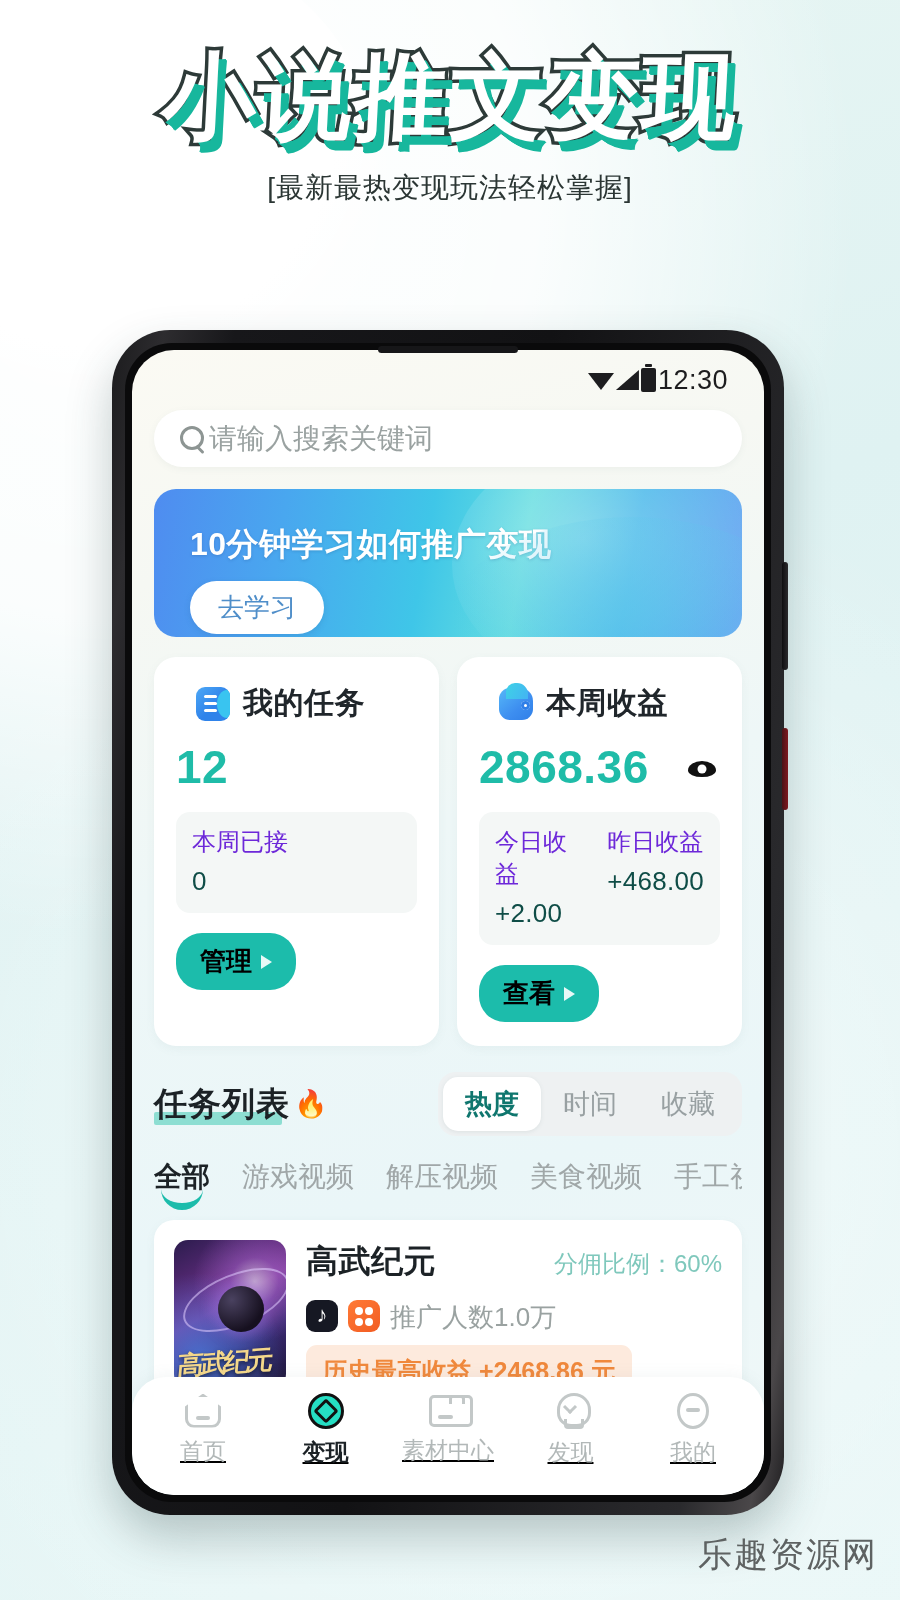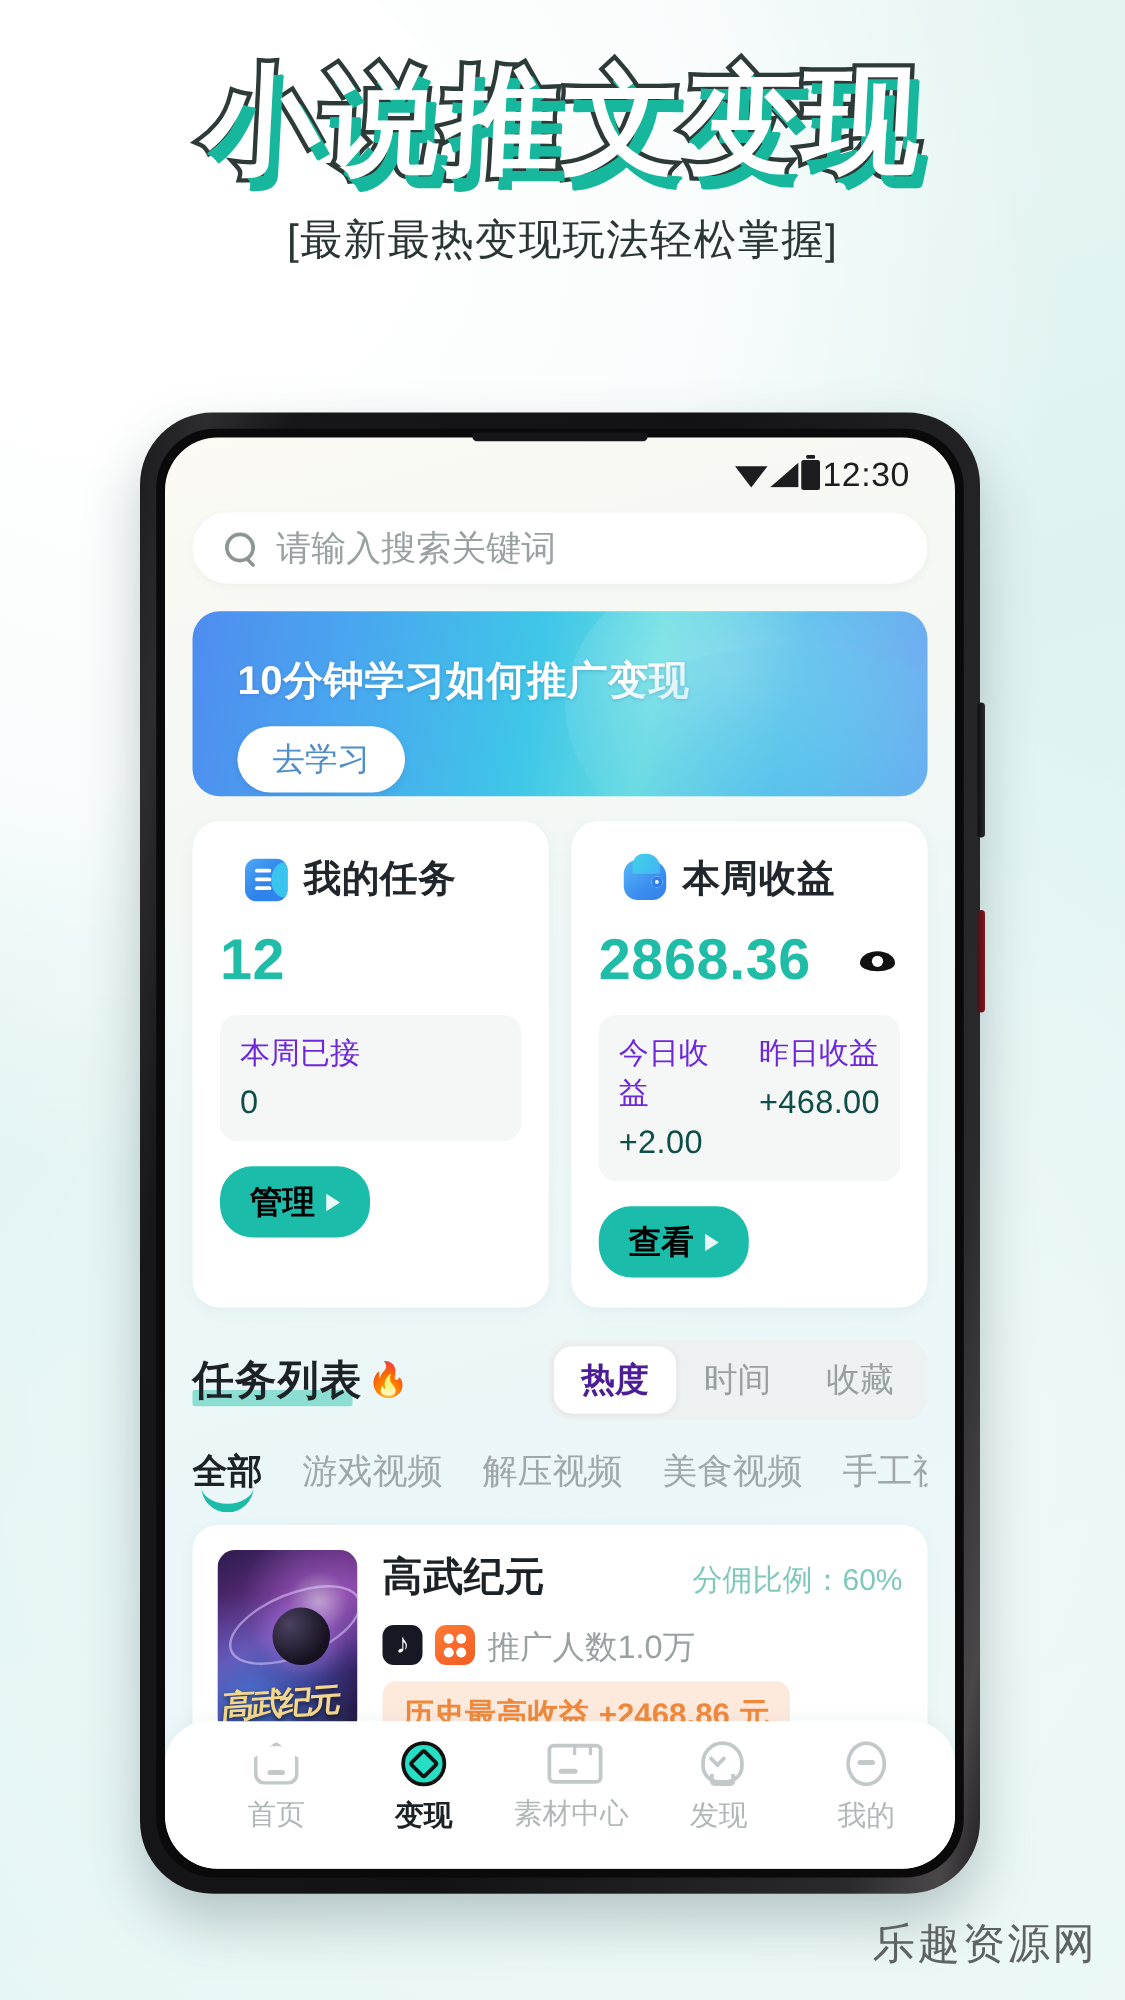--- a/index.html
+++ b/index.html
@@ -38,21 +38,21 @@
     -webkit-text-stroke:7px #2d3a38;
     paint-order:stroke fill;
     text-shadow:
        7px 9px 0 #17b79d,
        7px 9px 0 #17b79d,
        8px 10px 0 #17b79d;
     transform:skewX(-3deg);
   }
   #hero-sub{
     margin-top:22px;
-    font-size:34px;
+    font-size:28px;
     color:#2b3634;
     letter-spacing:1px;
   }
 
   
   #phone{
     position:absolute;
     left:112px; top:330px;
     width:672px; height:1185px;
     border-radius:58px;
@@ -97,21 +97,21 @@
   .ic-bat{ width:15px; height:24px; background:#1d1d1f; border-radius:2px; position:relative; }
   .ic-bat:before{ content:""; position:absolute; top:-4px; left:4px; width:7px; height:3px; background:#1d1d1f; border-radius:1px;}
 
   
   #search{
     margin:8px 22px 0 22px;
     height:57px;
     background:#fff;
     border-radius:33px;
     display:flex; align-items:center;
-    padding:0 26px; gap:16px;
+    padding:0 26px; gap:4px;
     box-shadow:0 2px 7px rgba(100,130,130,.07);
   }
   .ic-search{ width:25px; height:25px; position:relative; flex:none; }
   .ic-search:before{
     content:""; position:absolute; left:0; top:0; width:18px; height:18px;
     border:3px solid #8d9593; border-radius:50%;
   }
   .ic-search:after{
     content:""; position:absolute; right:0; bottom:0; width:10px; height:3px;
     background:#8d9593; transform:rotate(45deg); border-radius:2px;
@@ -240,21 +240,21 @@
   }
   #fire{ font-size:27px; position:relative; z-index:2; }
 
   #segmented{
     display:flex; align-items:center;
     background:#eef1f2; border-radius:18px; padding:5px;
   }
   .seg{
     font-size:27px; color:#98a0a2; padding:9px 22px; border-radius:15px;
   }
-  .seg.active{ background:#fff; color:#4c1d95; font-weight:bold; box-shadow:0 1px 4px rgba(100,120,120,.12); }
+  .seg.active{ background:#fff; color:#0f766e; font-weight:bold; box-shadow:0 1px 4px rgba(100,120,120,.12); }
 
   
   #cats{
     display:flex; align-items:flex-start; gap:32px;
     margin:22px 22px 0 22px;
     overflow:hidden; white-space:nowrap;
   }
   .cat{ font-size:28px; color:#a0a7a8; position:relative; padding-bottom:14px; flex:none; }
   .cat.active{ color:#1c2226; font-weight:bold; }
   .cat.active:after{
@@ -331,23 +331,24 @@
     background:#fdeadd; color:#f0883c;
     border-radius:11px; padding:10px 16px;
     font-size:25px; font-weight:bold; white-space:nowrap;
   }
 
   
   #nav{
     position:absolute; left:0; right:0; bottom:0;
     height:118px; background:#fff;
     border-radius:34px 34px 42px 42px;
-    display:flex; align-items:center; justify-content:flex-end;
+    display:flex; align-items:center; justify-content:space-between;
     padding:0 12px 12px 12px;
     box-shadow:0 -3px 14px rgba(120,145,145,.07);
+    text-decoration:underline;
   }
   .nav-item{ display:flex; flex-direction:column; align-items:center; gap:8px; width:118px; }
   .nav-label{ font-size:23px; color:#b2b8b8; }
   .nav-item.active .nav-label{ color:#1c2226; font-weight:bold; }
   .ic-home{ width:36px; height:34px; position:relative; }
   .ic-home:before{
     content:""; position:absolute; inset:0;
     border:3px solid #c3c8c8; border-radius:8px 8px 9px 9px;
     clip-path:polygon(50% 0,100% 38%,100% 100%,0 100%,0 38%);
   }

